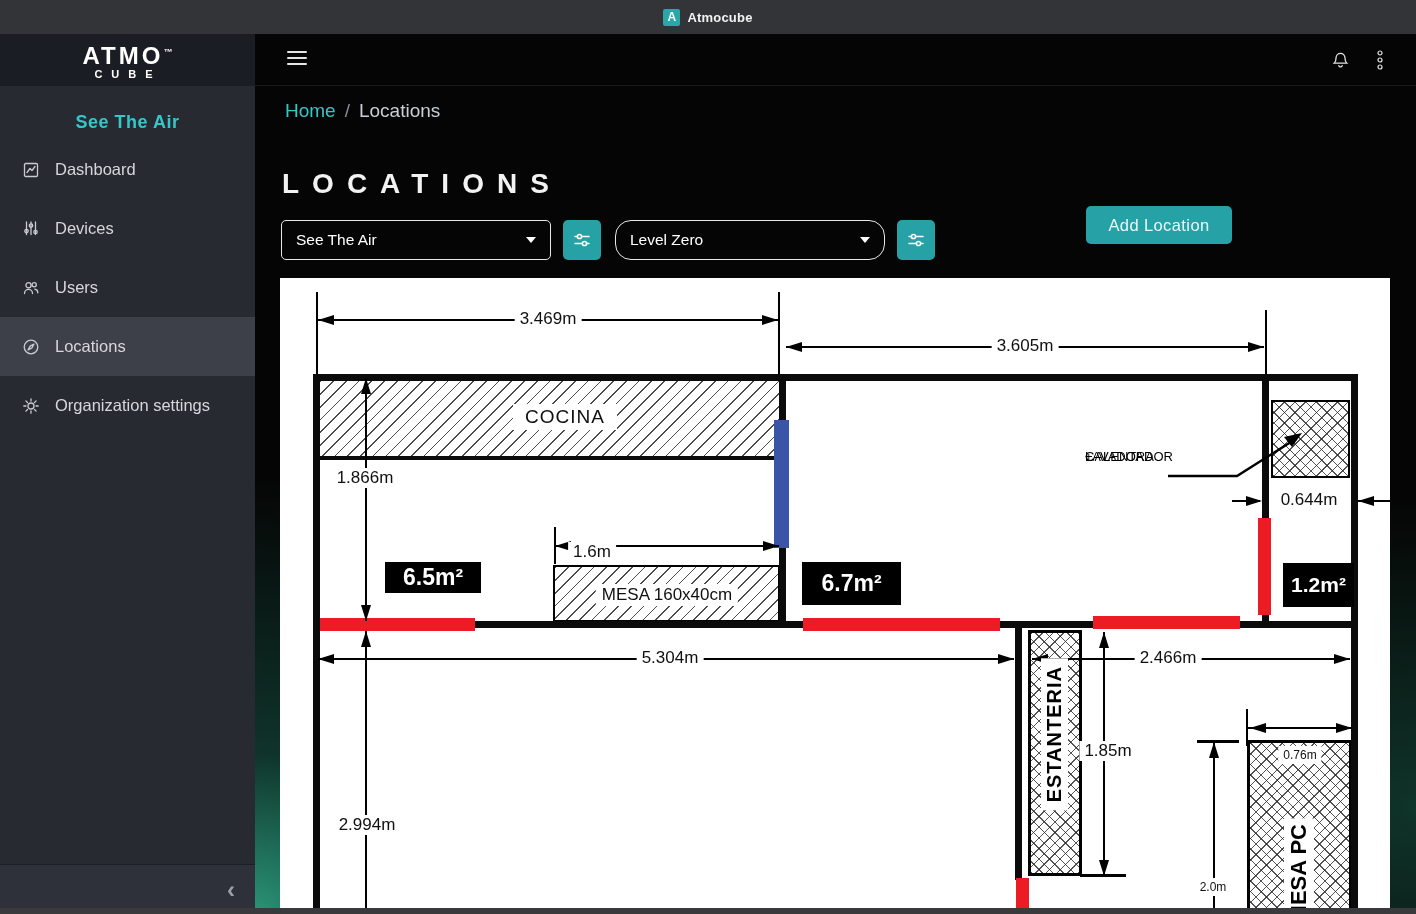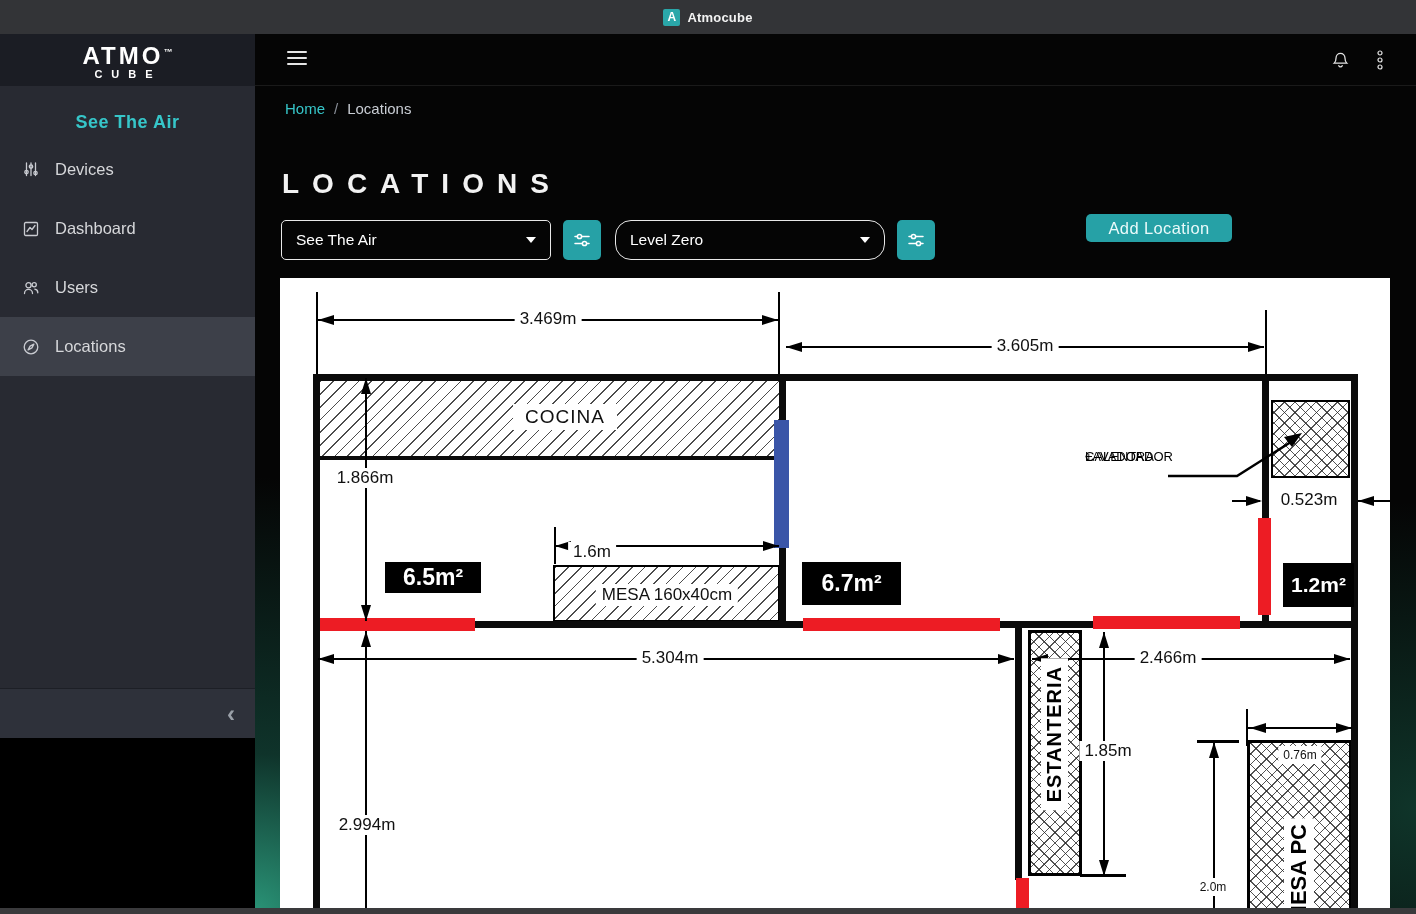--- a/index.html
+++ b/index.html
@@ -6,21 +6,21 @@
   html,body { width:1416px; height:914px; overflow:hidden; background:#000; font-family:"Liberation Sans",sans-serif; }
 
   
   .titlebar{position:absolute;left:0;top:0;width:1416px;height:34px;background:#333437;display:flex;align-items:center;justify-content:center;z-index:60;}
   .titlebar .tb-logo{width:17px;height:17px;background:#2aa7a9;border-radius:2px;color:#fff;font-size:12px;font-weight:bold;display:flex;align-items:center;justify-content:center;margin-right:7px;}
   .titlebar .tb-title{color:#f2f2f2;font-size:13px;font-weight:bold;letter-spacing:.2px;}
   .newtab{position:absolute;right:2px;top:0;width:30px;height:34px;background:#2a2b2d;border-left:2px solid #151515;color:#cfcfcf;font-size:19px;display:flex;align-items:center;justify-content:center;}
   .win-bottom{position:absolute;left:0;bottom:0;width:1416px;height:6px;background:#3a3a3c;z-index:70;}
 
   
-  .sidebar{position:absolute;left:0;top:34px;width:255px;height:704px;background:#282a32;z-index:40;}
+  .sidebar{position:absolute;left:0;top:34px;width:255px;height:880px;background:#282a32;z-index:40;}
   .sb-logo{height:52px;background:#1b1d24;display:flex;flex-direction:column;align-items:center;justify-content:center;}
   .sb-logo .l1{color:#fff;font-size:24px;font-weight:600;letter-spacing:3px;line-height:24px;}
   .sb-logo .l1 sup{font-size:9px;letter-spacing:0;}
   .sb-logo .l2{color:#fff;font-size:11px;font-weight:600;letter-spacing:9px;margin-left:1px;line-height:13px;}
   .sb-org{color:#36c6c9;font-size:18px;font-weight:600;text-align:center;letter-spacing:.5px;margin-top:26px;}
   .sb-menu{position:absolute;left:0;top:106px;width:255px;}
   .sb-item{height:59px;display:flex;align-items:center;padding-left:20px;cursor:pointer;}
   .sb-item.active{background:#3d4049;}
   .sb-item .ic{width:22px;height:22px;margin-right:13px;display:flex;align-items:center;justify-content:center;}
   .sb-item .lb{color:#d6d7da;font-size:16.5px;}
@@ -32,31 +32,31 @@
   .main{position:absolute;left:255px;top:34px;width:1161px;height:880px;z-index:30;
     background:
       radial-gradient(circle at 0% 100%, rgba(46,164,132,.9) 0%, rgba(27,108,88,.45) 11%, rgba(0,0,0,0) 30%),
       radial-gradient(circle at 100% 88%, rgba(24,92,72,.55) 0%, rgba(0,0,0,0) 22%),
       #050505;}
   .mheader{position:absolute;left:0;top:0;width:100%;height:52px;background:#050505;border-bottom:1px solid #1a1a1a;}
   .hamb{position:absolute;left:32px;top:17px;width:20px;height:16px;cursor:pointer;}
   .hamb span{display:block;width:20px;height:2px;background:#e5e5e5;margin-bottom:4px;border-radius:1px;}
   .hicon{position:absolute;top:14px;width:24px;height:24px;display:flex;align-items:center;justify-content:center;cursor:pointer;}
   .hicon svg{stroke:#e3e3e3;fill:none;stroke-width:1.2;stroke-linecap:round;}
-  .crumb{position:absolute;left:30px;top:66px;font-size:15px;}
+  .crumb{position:absolute;left:30px;top:66px;font-size:19px;}
   .crumb .home{color:#36c6c9;cursor:pointer;}
   .crumb .sep{color:#8a8f98;margin:0 9px;}
   .crumb .cur{color:#c9cdd4;}
   .ptitle{position:absolute;left:27px;top:134px;color:#f2f2f2;font-size:28px;font-weight:600;letter-spacing:13px;}
 
   .drop{position:absolute;top:186px;width:270px;height:40px;border:1.5px solid #e8e8e8;border-radius:5px;background:#050505;color:#fff;font-size:15.5px;display:flex;align-items:center;padding:0 14px;cursor:pointer;}
   .drop .caret{margin-left:auto;width:0;height:0;border-left:5.5px solid transparent;border-right:5.5px solid transparent;border-top:6.5px solid #fff;}
   .iconbtn{position:absolute;top:186px;width:38px;height:40px;background:#26a1a6;border-radius:5px;display:flex;align-items:center;justify-content:center;cursor:pointer;}
   .iconbtn svg{stroke:#fff;stroke-width:1.5;stroke-linecap:round;}
-  .tealbtn{position:absolute;top:180px;width:146px;height:28px;background:#26a1a6;border-radius:5px;color:#eafafa;font-size:16.5px;letter-spacing:.4px;display:flex;align-items:center;justify-content:center;cursor:pointer;}
+  .tealbtn{position:absolute;top:172px;width:146px;height:38px;background:#26a1a6;border-radius:5px;color:#eafafa;font-size:16.5px;letter-spacing:.4px;display:flex;align-items:center;justify-content:center;cursor:pointer;}
 
   
   .plan{position:absolute;left:25px;top:244px;width:1110px;height:636px;background:#fff;overflow:hidden;}
   .plan *{position:absolute;}
   .wall{background:#0b0b0b;}
   .hatchA{background-image:repeating-linear-gradient(135deg, rgba(45,45,45,.85) 0 1.2px, transparent 1.2px 9px);}
   .hatchX{background-image:repeating-linear-gradient(45deg, rgba(40,40,40,.8) 0 1px, transparent 1px 7.5px),repeating-linear-gradient(135deg, rgba(40,40,40,.8) 0 1px, transparent 1px 7.5px);}
   .bd2{border:2px solid #000;}
   .bd3{border:3px solid #000;}
   .redbar{background:#ed1c24;z-index:6;}
@@ -89,56 +89,65 @@
 <div class="sidebar">
   <div class="sb-logo">
     <div class="l1"><span>ATMO</span><sup>™</sup></div>
     <div class="l2">CUBE</div>
   </div>
   <div class="sb-org">See The Air</div>
   <div class="sb-menu">
     <div class="sb-item">
       <span class="ic">
           <svg class="sic" width="18" height="18" viewBox="0 0 18 18">
+            <rect x="2.5" y="2.5" width="13" height="13" rx="1.2"></rect>
+            <path d="M5 11.5 L8 7.5 L10 9.5 L13 5.5"></path>
+          </svg>
+        </span>
+      <span class="lb">Dashboard</span>
+    </div>
+    <div class="sb-item">
+      <span class="ic">
+          <svg class="sic" width="18" height="18" viewBox="0 0 18 18">
             <path d="M4.5 2 v12.5 M9 2 v12.5 M13.5 2 v12.5"></path>
             <circle cx="4.5" cy="11" r="1.7"></circle>
             <circle cx="9" cy="5.5" r="1.7"></circle>
             <circle cx="13.5" cy="12" r="1.7"></circle>
           </svg>
         </span>
       <span class="lb">Devices</span>
     </div>
     <div class="sb-item">
       <span class="ic">
           <svg class="sic" width="18" height="18" viewBox="0 0 18 18">
-            <rect x="2.5" y="2.5" width="13" height="13" rx="1.2"></rect>
-            <path d="M5 11.5 L8 7.5 L10 9.5 L13 5.5"></path>
-          </svg>
-        </span>
-      <span class="lb">Dashboard</span>
-    </div>
-    <div class="sb-item">
-      <span class="ic">
-          <svg class="sic" width="18" height="18" viewBox="0 0 18 18">
             <circle cx="6.5" cy="6.3" r="2.6"></circle>
             <path d="M2.5 14.5 c0-2.6 2-4.1 4-4.1 s4 1.5 4 4.1"></path>
             <circle cx="12.2" cy="5.8" r="2.1"></circle>
             <path d="M12.8 10.2 c1.9.3 3 1.8 3 3.6"></path>
           </svg>
         </span>
       <span class="lb">Users</span>
     </div>
     <div class="sb-item active">
       <span class="ic">
           <svg class="sic" width="18" height="18" viewBox="0 0 18 18">
             <circle cx="9" cy="9" r="6.8"></circle>
             <polygon points="11.9,6.1 9.9,9.9 6.1,11.9 8.1,8.1"></polygon>
           </svg>
         </span>
       <span class="lb">Locations</span>
+    </div>
+    <div class="sb-item">
+      <span class="ic">
+          <svg class="sic" width="18" height="18" viewBox="0 0 18 18">
+            <circle cx="9" cy="9" r="3"></circle>
+            <path d="M9 1.8 V4 M9 14 V16.2 M1.8 9 H4 M14 9 H16.2 M3.9 3.9 L5.5 5.5 M12.5 12.5 L14.1 14.1 M14.1 3.9 L12.5 5.5 M5.5 12.5 L3.9 14.1"></path>
+          </svg>
+        </span>
+      <span class="lb">Organization settings</span>
     </div>
   </div>
   <div class="sb-foot">
     <span class="chev">‹</span>
   </div>
 </div>
 
 <div class="main">
   <div class="mheader">
     <div class="hamb">
@@ -239,21 +248,21 @@
     <div class="dimh" style="left:275px;top:267px;width:224px;"></div>
     <div class="arr arr-l" style="left:275px;top:263px;"></div>
     <div class="arr arr-r" style="left:483px;top:263px;"></div>
     <div class="tick" style="left:274px;top:249px;height:37px;"></div>
     <div class="dlabel" style="left:312px;top:258px;margin-top:6px;">1.6m</div>
 
     <div class="dimh" style="left:952px;top:222px;width:28px;"></div>
     <div class="arr arr-r" style="left:966px;top:218px;"></div>
     <div class="dimh" style="left:1078px;top:222px;width:32px;"></div>
     <div class="arr arr-l" style="left:1078px;top:218px;"></div>
-    <div class="dlabel" style="left:1029px;top:212px;">0.523m</div>
+    <div class="dlabel" style="left:1029px;top:212px;">0.644m</div>
 
     <div class="dimh" style="left:38px;top:380px;width:696px;"></div>
     <div class="arr arr-l" style="left:38px;top:376px;"></div>
     <div class="arr arr-r" style="left:718px;top:376px;"></div>
     <div class="dlabel" style="left:390px;top:370px;">5.304m</div>
 
     <div class="dimh" style="left:752px;top:380px;width:318px;"></div>
     <div class="arr arr-l" style="left:752px;top:376px;"></div>
     <div class="arr arr-r" style="left:1054px;top:376px;"></div>
     <div class="dlabel" style="left:888px;top:370px;">2.466m</div>

